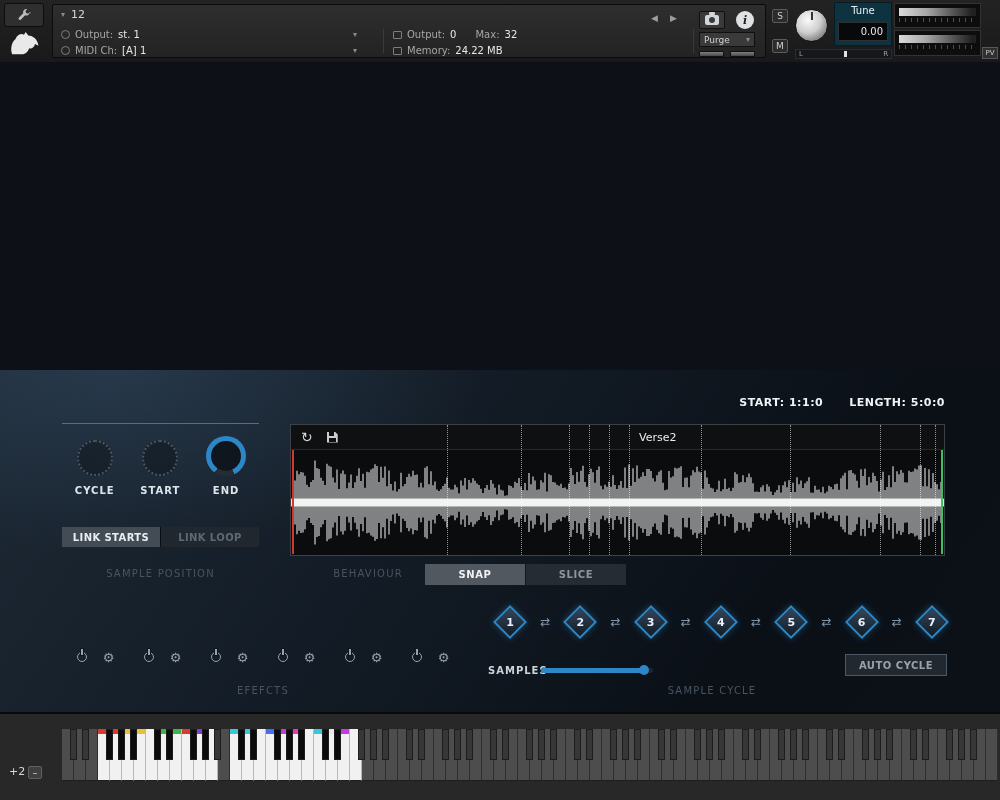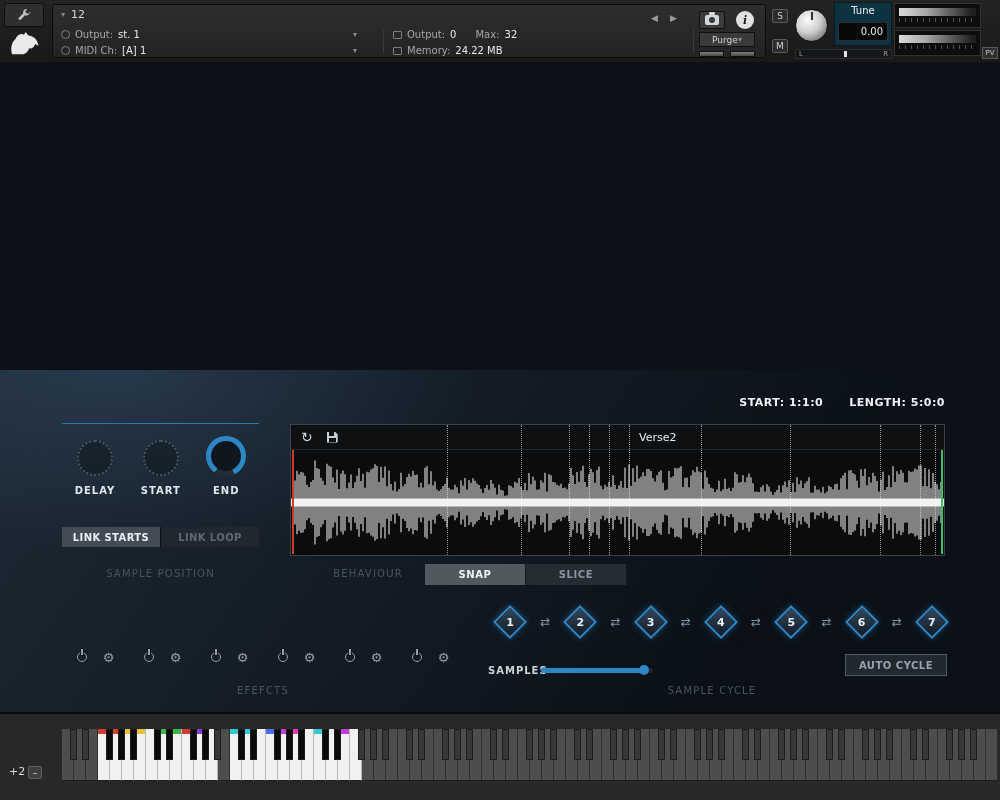--- a/index.html
+++ b/index.html
@@ -18,21 +18,21 @@
 .dd{color:#8a8a8a;font-size:8px}
 .mini-round{width:9px;height:9px;border:1px solid #7d7d7d;border-radius:50%;flex:0 0 auto}
 .mini-sq{width:9px;height:8px;border:1px solid #7d7d7d;border-radius:1px;flex:0 0 auto}
 .col-sep{position:absolute;top:24px;bottom:4px;width:1px;background:#3a3a3a}
 .nav-ar{position:absolute;left:598px;top:8px;display:flex;gap:12px;color:#9d9d9d;font-size:9px}
 .cam-btn{position:absolute;left:646px;top:6px;width:26px;height:18px;background:#3a3a3a;border:1px solid #101010;border-radius:2px;display:flex;align-items:center;justify-content:center}
 .camera{position:relative;width:14px;height:10px;background:#d2d6da;border-radius:2px}
 .camera::before{content:'';position:absolute;top:-3px;left:4px;width:6px;height:3px;background:#d2d6da;border-radius:1px}
 .camera::after{content:'';position:absolute;top:2px;left:4px;width:6px;height:6px;background:#3a3a3a;border-radius:50%}
 .info-btn{position:absolute;left:683px;top:6px;width:18px;height:18px;background:#dfe1e3;border-radius:50%;color:#1d1d1d;font-size:11px;font-weight:bold;font-style:italic;font-family:"DejaVu Serif",serif;display:flex;align-items:center;justify-content:center}
-.purge-btn{position:absolute;left:646px;top:27px;width:56px;height:15px;background:#3a3a3a;border:1px solid #101010;border-radius:0;display:flex;align-items:center;padding:0 12px;font-size:9px;color:#d0d0d0}
+.purge-btn{position:absolute;left:646px;top:27px;width:56px;height:15px;background:#3a3a3a;border:1px solid #101010;border-radius:0;display:flex;align-items:center;padding:0 4px;font-size:9px;color:#d0d0d0}
 .purge-btn .dd{margin-left:auto}
 .purge-meter{position:absolute;width:25px;height:6px;background:linear-gradient(#808080,#474747);border:1px solid #101010;border-radius:1px}
 .sm-btn{position:absolute;width:16px;height:14px;background:#2c2c2c;border:1px solid #5b5b5b;border-radius:2px;color:#d0d0d0;font-size:9px;display:flex;align-items:center;justify-content:center}
 .main-knob{position:absolute;left:795px;top:9px;width:33px;height:33px;border-radius:50%;background:radial-gradient(circle at 38% 32%,#fbfbfb,#cfcfcf 45%,#707070 85%,#4c4c4c);border:1px solid #141414}
 .main-knob::after{content:'';position:absolute;left:50%;top:2px;width:2px;height:8px;background:#333;transform:translateX(-50%)}
 .tune-panel{position:absolute;left:834px;top:2px;width:58px;height:44px;background:#0d3340;border:1px solid #041c24}
 .tune-label{margin-top:2px;text-align:center;font-size:10px;color:#e9eff2}
 .tune-value{position:absolute;left:3px;right:3px;top:19px;height:19px;background:#07090b;border:1px solid #2f2f2f;color:#e8e8e8;font-size:10px;display:flex;align-items:center;justify-content:flex-end;padding:0 4px}
 .pan-strip{position:absolute;left:795px;top:49px;width:97px;height:10px;background:#14181c;border:1px solid #2c2c2c;display:flex;align-items:center;justify-content:space-between;padding:0 3px;font-size:7px;color:#9c9c9c}
 .pan-handle{position:absolute;left:50%;top:1px;width:3px;height:6px;background:#e2e2e2}
@@ -217,21 +217,21 @@
   <div class="controls">
     <div class="pos-row">
       <span><span>START:</span> <span>1:1:0</span></span>
       <span><span>LENGTH:</span> <span>5:0:0</span></span>
     </div>
 
     <div class="blue-line"></div>
     <div class="knob-row">
         <div class="knob-group">
           <div class="knob-dotted"></div>
-          <div class="knob-label">DELAY</div>
+          <div class="knob-label">CYCLE</div>
         </div>
         <div class="knob-group">
           <div class="knob-dotted"></div>
           <div class="knob-label">START</div>
         </div>
         <div class="knob-group">
           <div class="knob-blue"></div>
           <div class="knob-label">END</div>
         </div>
       </div>

